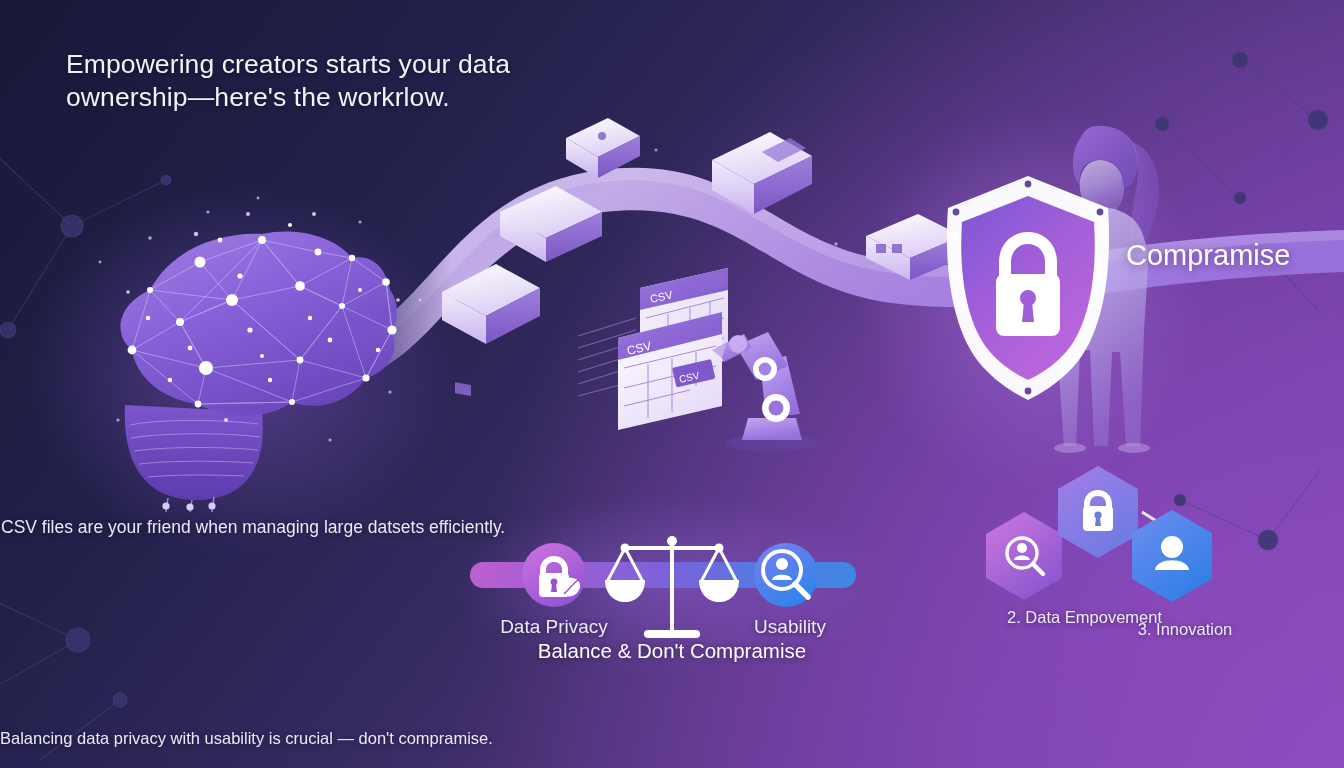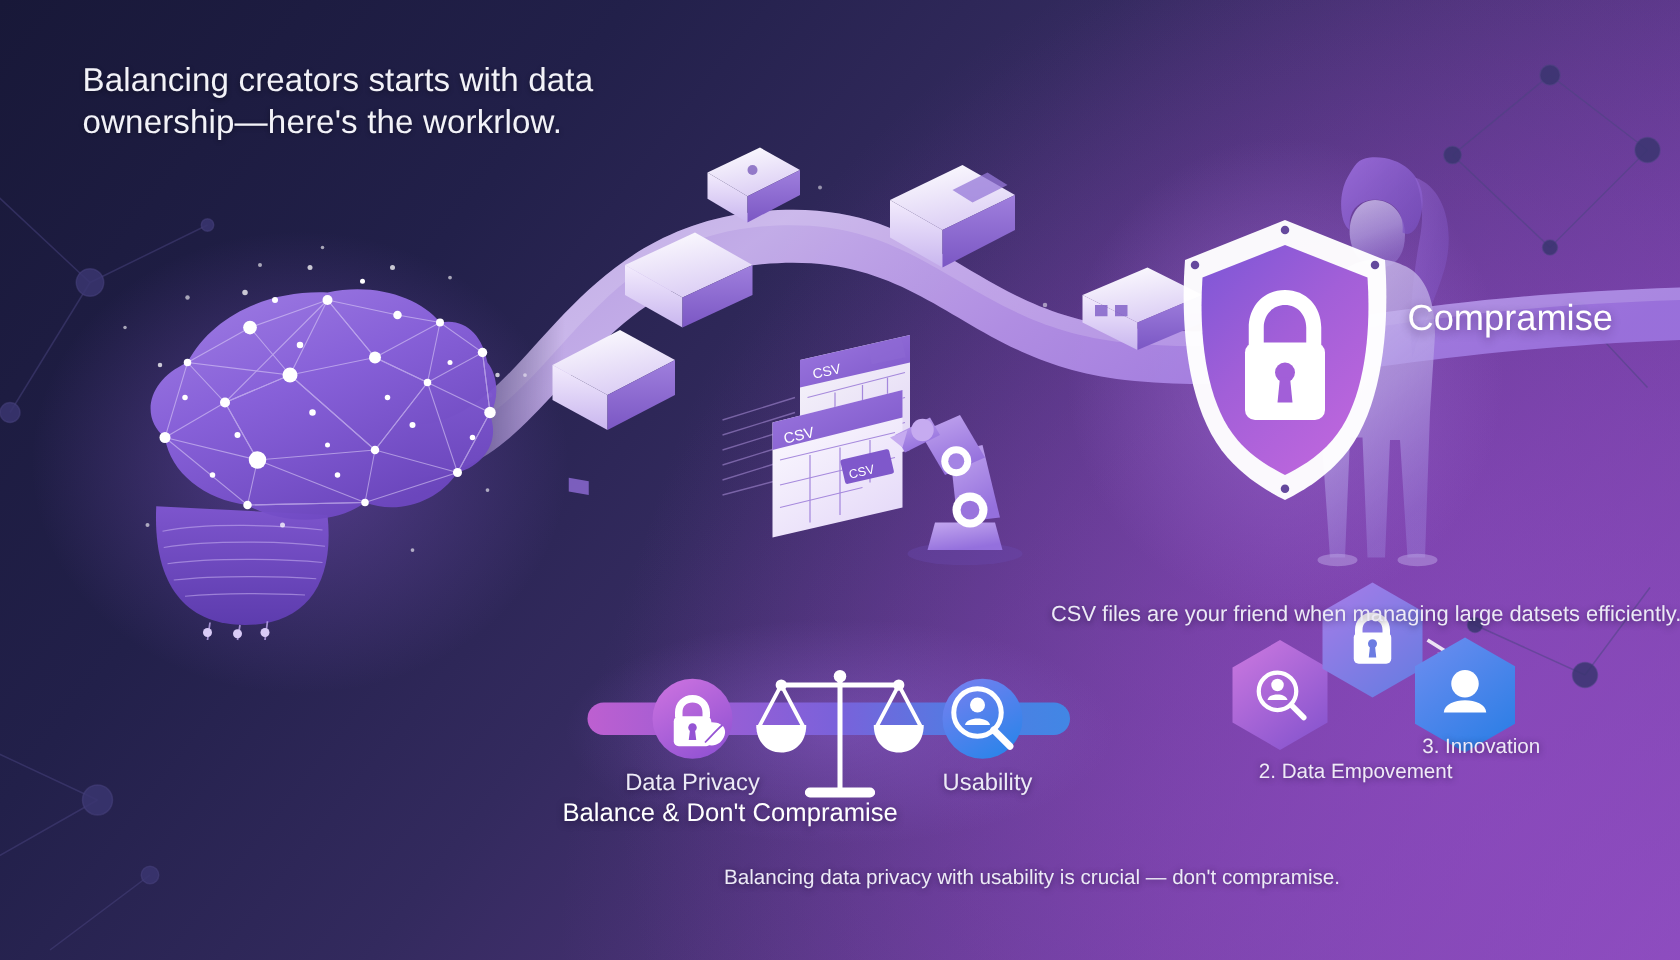--- a/index.html
+++ b/index.html
@@ -30,46 +30,47 @@
 
   
   #ownership-label {
     position:absolute; left:1126px; top:240px;
     color:#ffffff; font-size:29px; line-height:1.07; font-weight:400;
     text-shadow:0 2px 8px rgba(40,10,60,.45);
   }
 
   
   .caption {
-    position:absolute; color:#eceaf6; text-align:right;
+    position:absolute; color:#eceaf6; text-align:left;
     text-shadow:0 1px 5px rgba(20,5,40,.5);
     white-space:nowrap;
+    margin-top:36px;
   }
   #caption-csv { left:0; width:1344px; top:481px; font-size:17.5px; transform:translateX(1px); }
   #caption-balance-bottom { left:0; width:1072px; top:693px; font-size:16.5px; }
 
   #balance-title {
     position:absolute; left:450px; width:444px; top:639px;
-    color:#ffffff; font-size:20.5px;
+    text-align:center; color:#ffffff; font-size:20.5px;
     text-shadow:0 1px 6px rgba(20,5,40,.5);
   }
   .scale-label {
     position:absolute; color:#eceaf6; font-size:19px; text-align:center;
     text-shadow:0 1px 5px rgba(20,5,40,.55);
     white-space:nowrap;
   }
   #label-privacy { left:474px; width:160px; top:616px; }
   #label-usability { left:710px; width:160px; top:616px; }
 
   .hex-label {
     position:absolute; color:#efeaf7; font-size:16.5px; text-align:center;
     text-shadow:0 1px 5px rgba(20,5,40,.5); white-space:nowrap;
   }
   #label-empowerment { left:888px; width:274px; top:608px;text-align:right; }
-  #label-innovation  { left:1090px; width:190px; top:588px; }
+  #label-innovation  { left:1090px; width:190px; top:620px; }
 </style>
 </head>
 <body>
 
 <div id="stage">
 
   <svg class="svgfull" viewBox="0 0 1344 768">
     <defs>
       <radialGradient id="glowBrain" cx="50%" cy="50%" r="50%">
         <stop offset="0%" stop-color="#8f5fd8" stop-opacity=".45"></stop>
@@ -548,21 +549,21 @@
     <g>
       <polygon points="1172,510 1212,533 1212,579 1172,602 1132,579 1132,533" fill="url(#hexC)"></polygon>
       <g transform="translate(1172,556)" fill="#ffffff">
         <circle cx="0" cy="-9" r="11"></circle>
         <path d="M-17,14 C-16,1 16,1 17,14 Z"></path>
       </g>
     </g>
   </svg>
 
   <div id="headline">
-    <div>Balancing creators starts with data</div>
+    <div>Empowering creators starts your data</div>
     <div>ownership—here's the workrlow.</div>
   </div>
 
   <div id="ownership-label">
     <div>Compramise</div>
   </div>
 
   <div class="caption" id="caption-csv">CSV files are your friend when managing large datsets efficiently.</div>
 
   <div class="scale-label" id="label-privacy">Data Privacy</div>

